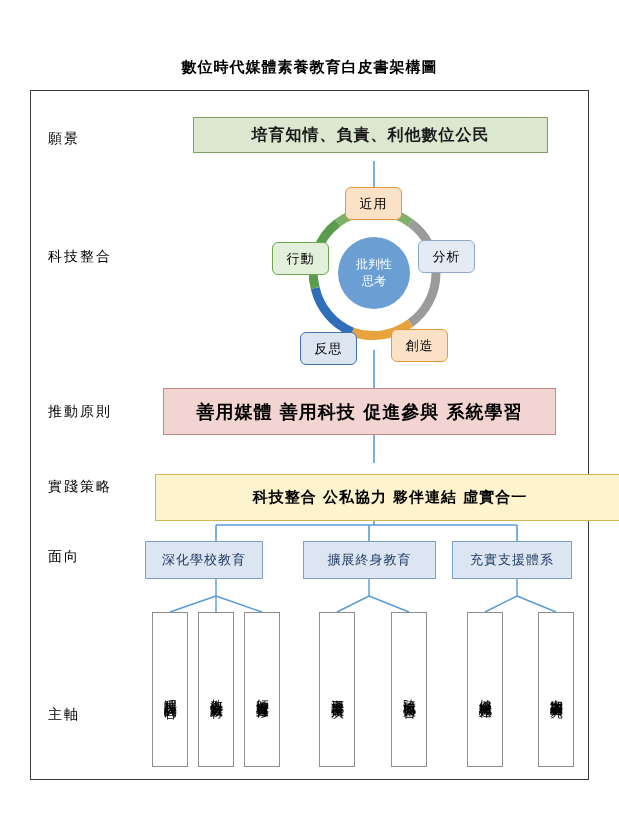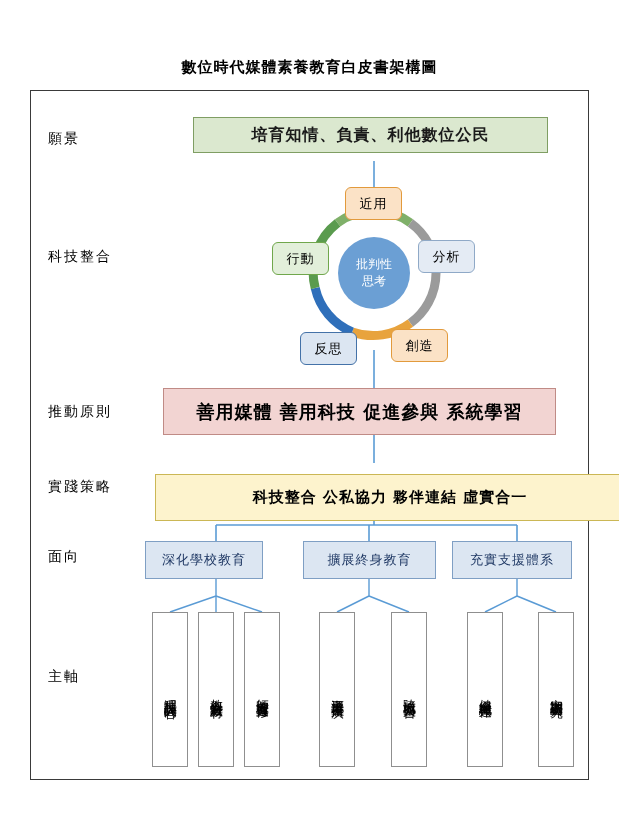--- a/index.html
+++ b/index.html
@@ -158,21 +158,21 @@
 
 <div id="title">數位時代媒體素養教育白皮書架構圖</div>
 
 <div id="frame"></div>
 
 <div class="rowlabel" style="left:48px; top:130px;">願景</div>
 <div class="rowlabel" style="left:48px; top:248px;">科技整合</div>
 <div class="rowlabel" style="left:48px; top:403px;">推動原則</div>
 <div class="rowlabel" style="left:48px; top:478px;">實踐策略</div>
 <div class="rowlabel" style="left:48px; top:548px;">面向</div>
-<div class="rowlabel" style="left:48px; top:668px;font-family:Liberation Mono, monospace;">主軸</div>
+<div class="rowlabel" style="left:48px; top:706px;font-family:Liberation Mono, monospace;">主軸</div>
 
 <svg id="svg-layer">
 
   <line x1="374" y1="161" x2="374" y2="192" stroke="#5a9bd5" stroke-width="1.6"></line>
 
   <g fill="none" stroke-width="9" stroke-linecap="butt">
 
     <path d="M 337.6 222.8 A 62 62 0 0 1 410.4 222.8" stroke="#7fb069"></path>
 
     <path d="M 410.4 222.8 A 62 62 0 0 1 410.4 323.2" stroke="#9b9b9b"></path>

